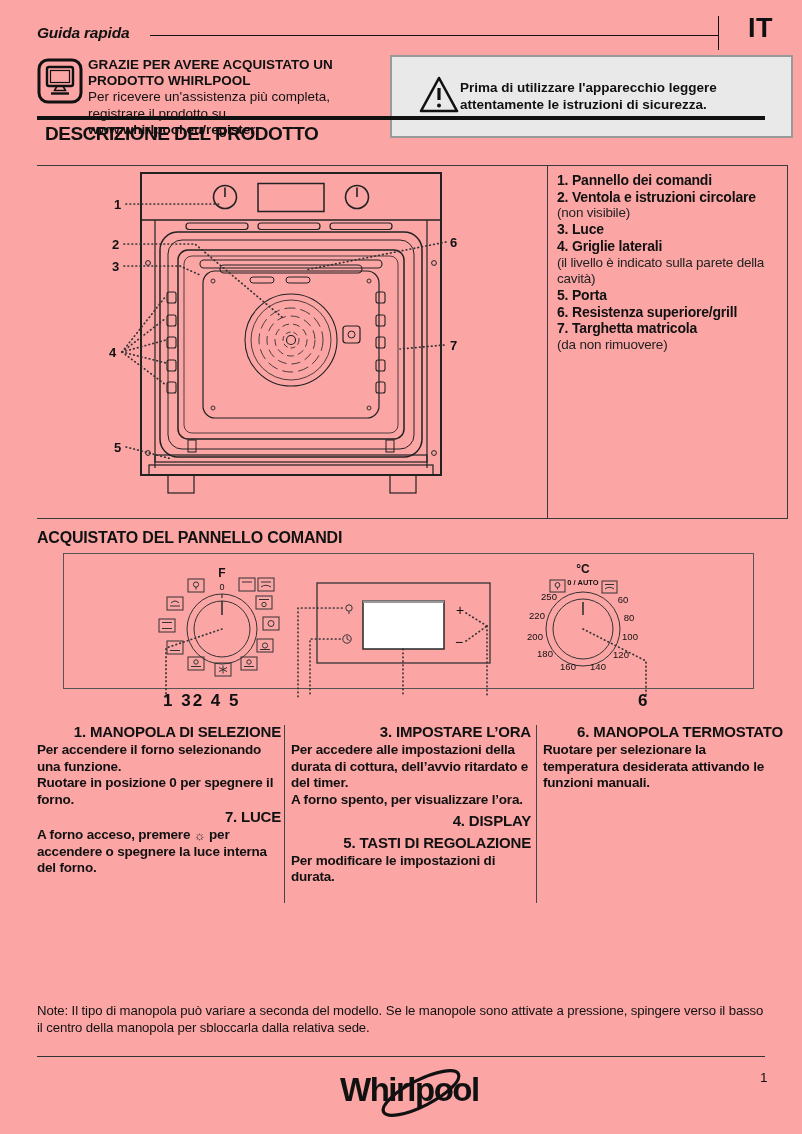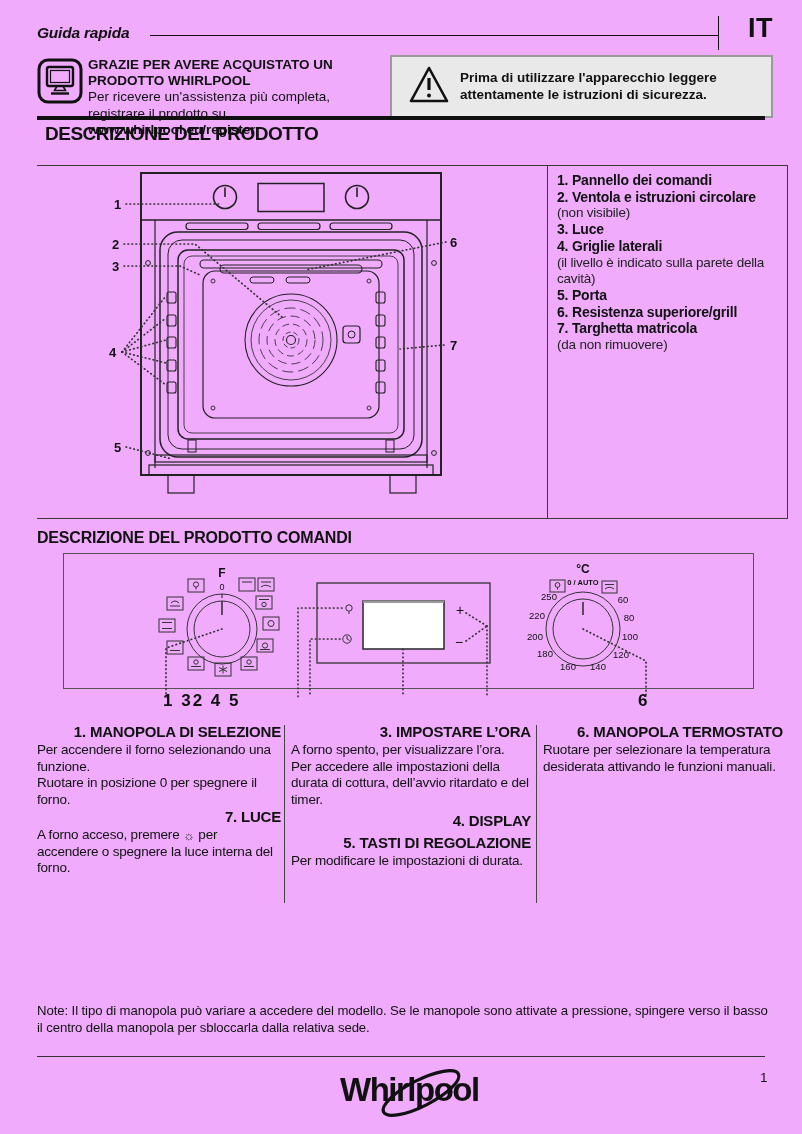--- a/index.html
+++ b/index.html
@@ -1,34 +1,34 @@
 <!DOCTYPE html>
 <html><head>
 <meta charset="utf-8">
 <style>
   html,body{margin:0;padding:0;background:#888;}
-  .page{position:relative;width:802px;height:1134px;background:#f0abfc;margin:0 auto;
+  .page{position:relative;width:802px;height:1134px;background:#fca5a5;margin:0 auto;
         font-family:"Liberation Sans","DejaVu Sans",sans-serif;color:#111;overflow:hidden;}
   .abs{position:absolute;}
 
   
   .hdr-title{left:37px;top:24px;font-size:15.5px;font-weight:bold;font-style:italic;letter-spacing:-0.2px;}
   .hdr-line{left:150px;top:35px;width:568px;height:0;border-top:1.6px solid #111;}
   .hdr-tick{left:718px;top:16px;width:0;height:34px;border-left:1.6px solid #111;}
   .hdr-lang{left:748px;top:13px;font-size:27px;font-weight:800;letter-spacing:0.5px;}
 
   
   .reg-icon{left:37px;top:58px;}
   .reg-text{left:88px;top:57px;width:300px;font-size:13.5px;line-height:16.2px;}
   .reg-title{font-weight:bold;}
   .bold{font-weight:bold;}
 
   
   .warnbox{left:390px;top:55px;width:371px;height:51px;background:#e9e9e9;border:2px solid #9a9a9a;
-           display:flex;align-items:center;gap:10px;padding:4px;}
+           display:flex;align-items:center;padding:14px;}
   .warn-tri{margin-left:12px;flex:0 0 auto;}
   .warn-text{font-size:13.5px;font-weight:bold;line-height:16.5px;width:300px;}
 
   .rule-thick{left:37px;top:116px;width:728px;height:0;border-top:4px solid #111;}
   .h1{left:37px;top:123px;font-size:19px;font-weight:800;letter-spacing:-0.5px;margin-left:8px;}
 
   
   .prod-top{left:37px;top:165px;width:751px;height:0;border-top:1.5px solid #3a3a3a;}
   .prod-bottom{left:37px;top:518px;width:751px;height:0;border-top:1.5px solid #3a3a3a;}
   .parts-wrap{left:547px;top:165px;width:241px;height:353px;border-left:1.5px solid #3a3a3a;border-right:1.5px solid #3a3a3a;
@@ -43,21 +43,21 @@
   .h2{left:37px;top:529px;font-size:16px;font-weight:800;letter-spacing:-0.2px;}
   .panel-box{left:63px;top:553px;width:691px;height:136px;border:1.3px solid #555;box-sizing:border-box;}
   .panel-svg{left:63px;top:553px;overflow:visible;}
   .panel-svg text{fill:#111;}
   .panel-labels-left{left:163px;top:691px;font-size:17px;font-weight:800;letter-spacing:2px;}
   .panel-label-right{left:638px;top:691px;font-size:17px;font-weight:800;}
 
   
   .legend-col{top:724px;font-size:13.5px;line-height:16.8px;letter-spacing:-0.2px;}
   .legend-col h3{margin:0 0 1px 0;font-size:15px;font-weight:800;letter-spacing:-0.2px;text-align:right;}
-  .legend-col p{margin:0;}
+  .legend-col p{margin:0;font-weight:bold;}
   .legend-col .gap{height:4px;}
   .col1{left:37px;width:244px;}
   .col2{left:291px;width:240px;}
   .col3{left:543px;width:240px;}
   .div1{left:284px;top:725px;height:178px;width:0;border-left:1.3px solid #444;}
   .div2{left:536px;top:725px;height:178px;width:0;border-left:1.3px solid #444;}
   .sun-icon{display:inline-block;transform:translateY(1px);font-size:13px;color:#333;}
 
   
   .note{left:37px;top:1003px;width:732px;font-size:13.2px;line-height:16.6px;letter-spacing:-0.1px;}
@@ -206,21 +206,21 @@
     <div class="part-note">(non visibile)</div>
     <div class="part"><span>3.</span> <span>Luce</span></div>
     <div class="part"><span>4.</span> <span>Griglie laterali</span></div>
     <div class="part-note">(il livello è indicato sulla parete della cavità)</div>
     <div class="part"><span>5.</span> <span>Porta</span></div>
     <div class="part"><span>6.</span> <span>Resistenza superiore/grill</span></div>
     <div class="part"><span>7.</span> <span>Targhetta matricola</span></div>
     <div class="part-note">(da non rimuovere)</div>
   </div>
 
-  <div class="abs h2">DESCRIZIONE DEL PRODOTTO COMANDI</div>
+  <div class="abs h2">ACQUISTATO DEL PANNELLO COMANDI</div>
   <div class="abs panel-box"></div>
 
   <svg class="abs panel-svg" width="691" height="152" viewBox="0 0 691 152">
 
     <g fill="none" stroke="#333">
       <circle cx="159" cy="76" r="35" stroke-width="1"></circle>
       <circle cx="159" cy="76" r="28" stroke-width="1"></circle>
       <line x1="159" y1="48" x2="159" y2="62" stroke-width="1.6"></line>
       <line x1="159" y1="41" x2="159" y2="45" stroke-width="1.2"></line>
 
@@ -349,36 +349,36 @@
 
   <div class="abs legend-col col1">
     <h3>1. MANOPOLA DI SELEZIONE</h3>
     <p>Per accendere il forno selezionando una funzione.</p>
     <p>Ruotare in posizione 0 per spegnere il forno.</p>
     <h3>7. LUCE</h3>
     <p><span>A forno acceso, premere</span> <span class="sun-icon">☼</span> <span>per accendere o spegnere la luce interna del forno.</span></p>
   </div>
   <div class="abs legend-col col2">
     <h3>3. IMPOSTARE L’ORA</h3>
+    <p>Per accedere alle impostazioni della durata di cottura, dell’avvio ritardato e del timer.</p>
     <p>A forno spento, per visualizzare l’ora.</p>
-    <p>Per accedere alle impostazioni della durata di cottura, dell’avvio ritardato e del timer.</p>
     <div class="gap"></div>
     <h3>4. DISPLAY</h3>
     <div class="gap"></div>
     <h3>5. TASTI DI REGOLAZIONE</h3>
     <p>Per modificare le impostazioni di durata.</p>
   </div>
   <div class="abs legend-col col3">
     <h3>6. MANOPOLA TERMOSTATO</h3>
     <p>Ruotare per selezionare la temperatura desiderata attivando le funzioni manuali.</p>
   </div>
   <div class="abs div1"></div>
   <div class="abs div2"></div>
 
-  <div class="abs note">Note: Il tipo di manopola può variare a accedere del modello. Se le manopole sono attivate a pressione, spingere verso il basso il centro della manopola per sbloccarla dalla relativa sede.</div>
+  <div class="abs note">Note: Il tipo di manopola può variare a seconda del modello. Se le manopole sono attivate a pressione, spingere verso il basso il centro della manopola per sbloccarla dalla relativa sede.</div>
   <div class="abs foot-rule"></div>
   <div class="abs logo">
     <span class="logo-text">Whirlpool</span>
     <svg width="150" height="64" viewBox="0 0 150 64" style="position:absolute;left:0;top:0;">
       <ellipse cx="87" cy="30" rx="42" ry="13" fill="none" stroke="#111" stroke-width="3.2" transform="rotate(-27 87 30)" stroke-dasharray="200 30"></ellipse>
     </svg>
   </div>
   <div class="abs pageno">1</div>
 
 </div>

